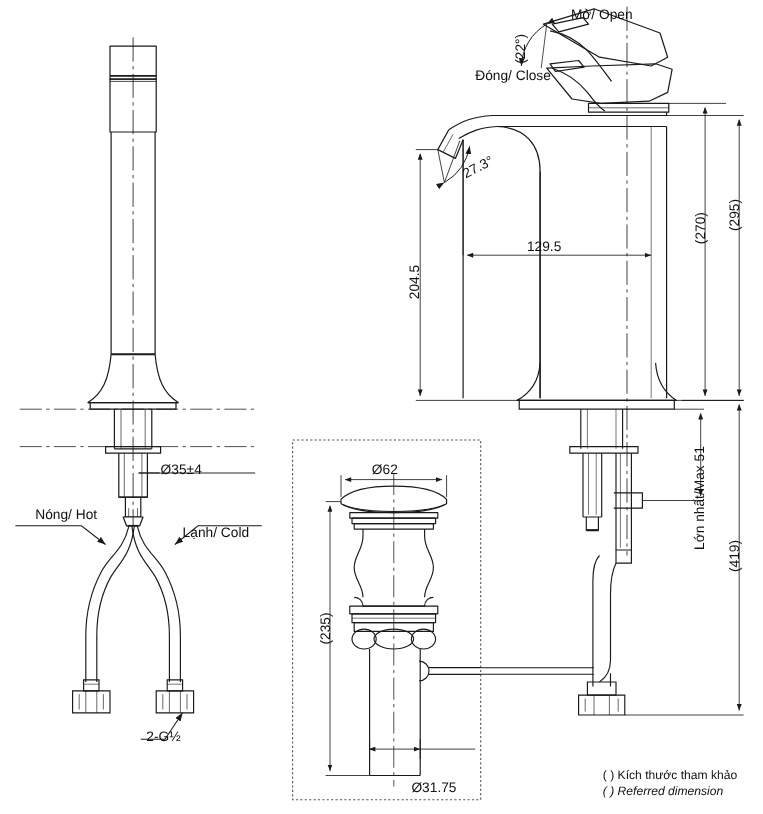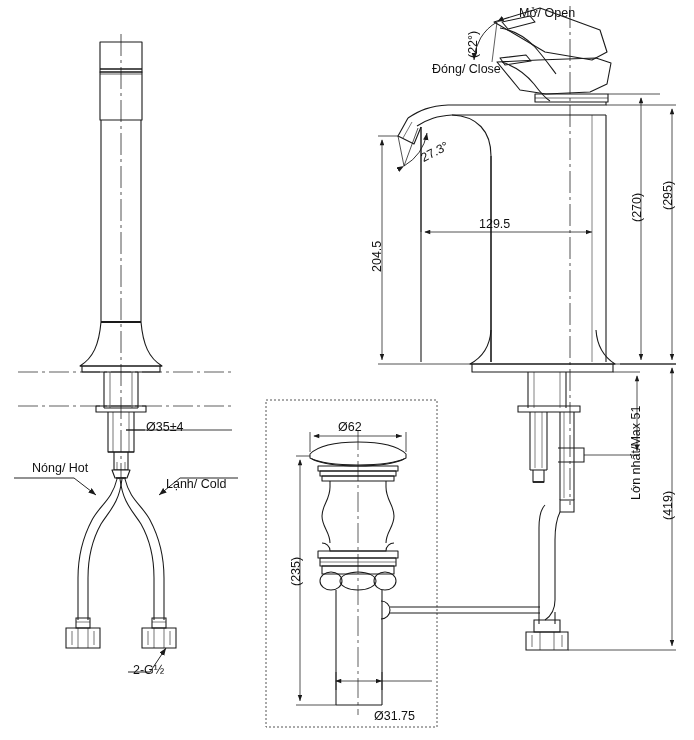--- a/index.html
+++ b/index.html
@@ -287,14 +287,18 @@
 
   <div class="lbl" style="left:133px;top:663px;">2-G½</div>
 
   <div class="dim" style="left:338px;top:420px;">Ø62</div>
 
   <div class="dim vert" style="left:289px;top:586px;transform:rotate(-90deg);">(235)</div>
 
   <div class="dim" style="left:374px;top:666px;margin-top:43px;">Ø31.75</div>
 
 
+  <div class="note" style="left:548px;top:698px;">
+    <div>( ) Kích thước tham khảo</div>
+    <div class="it">( ) Referred dimension</div>
+  </div>
 
 </div>
 
 </body></html>

